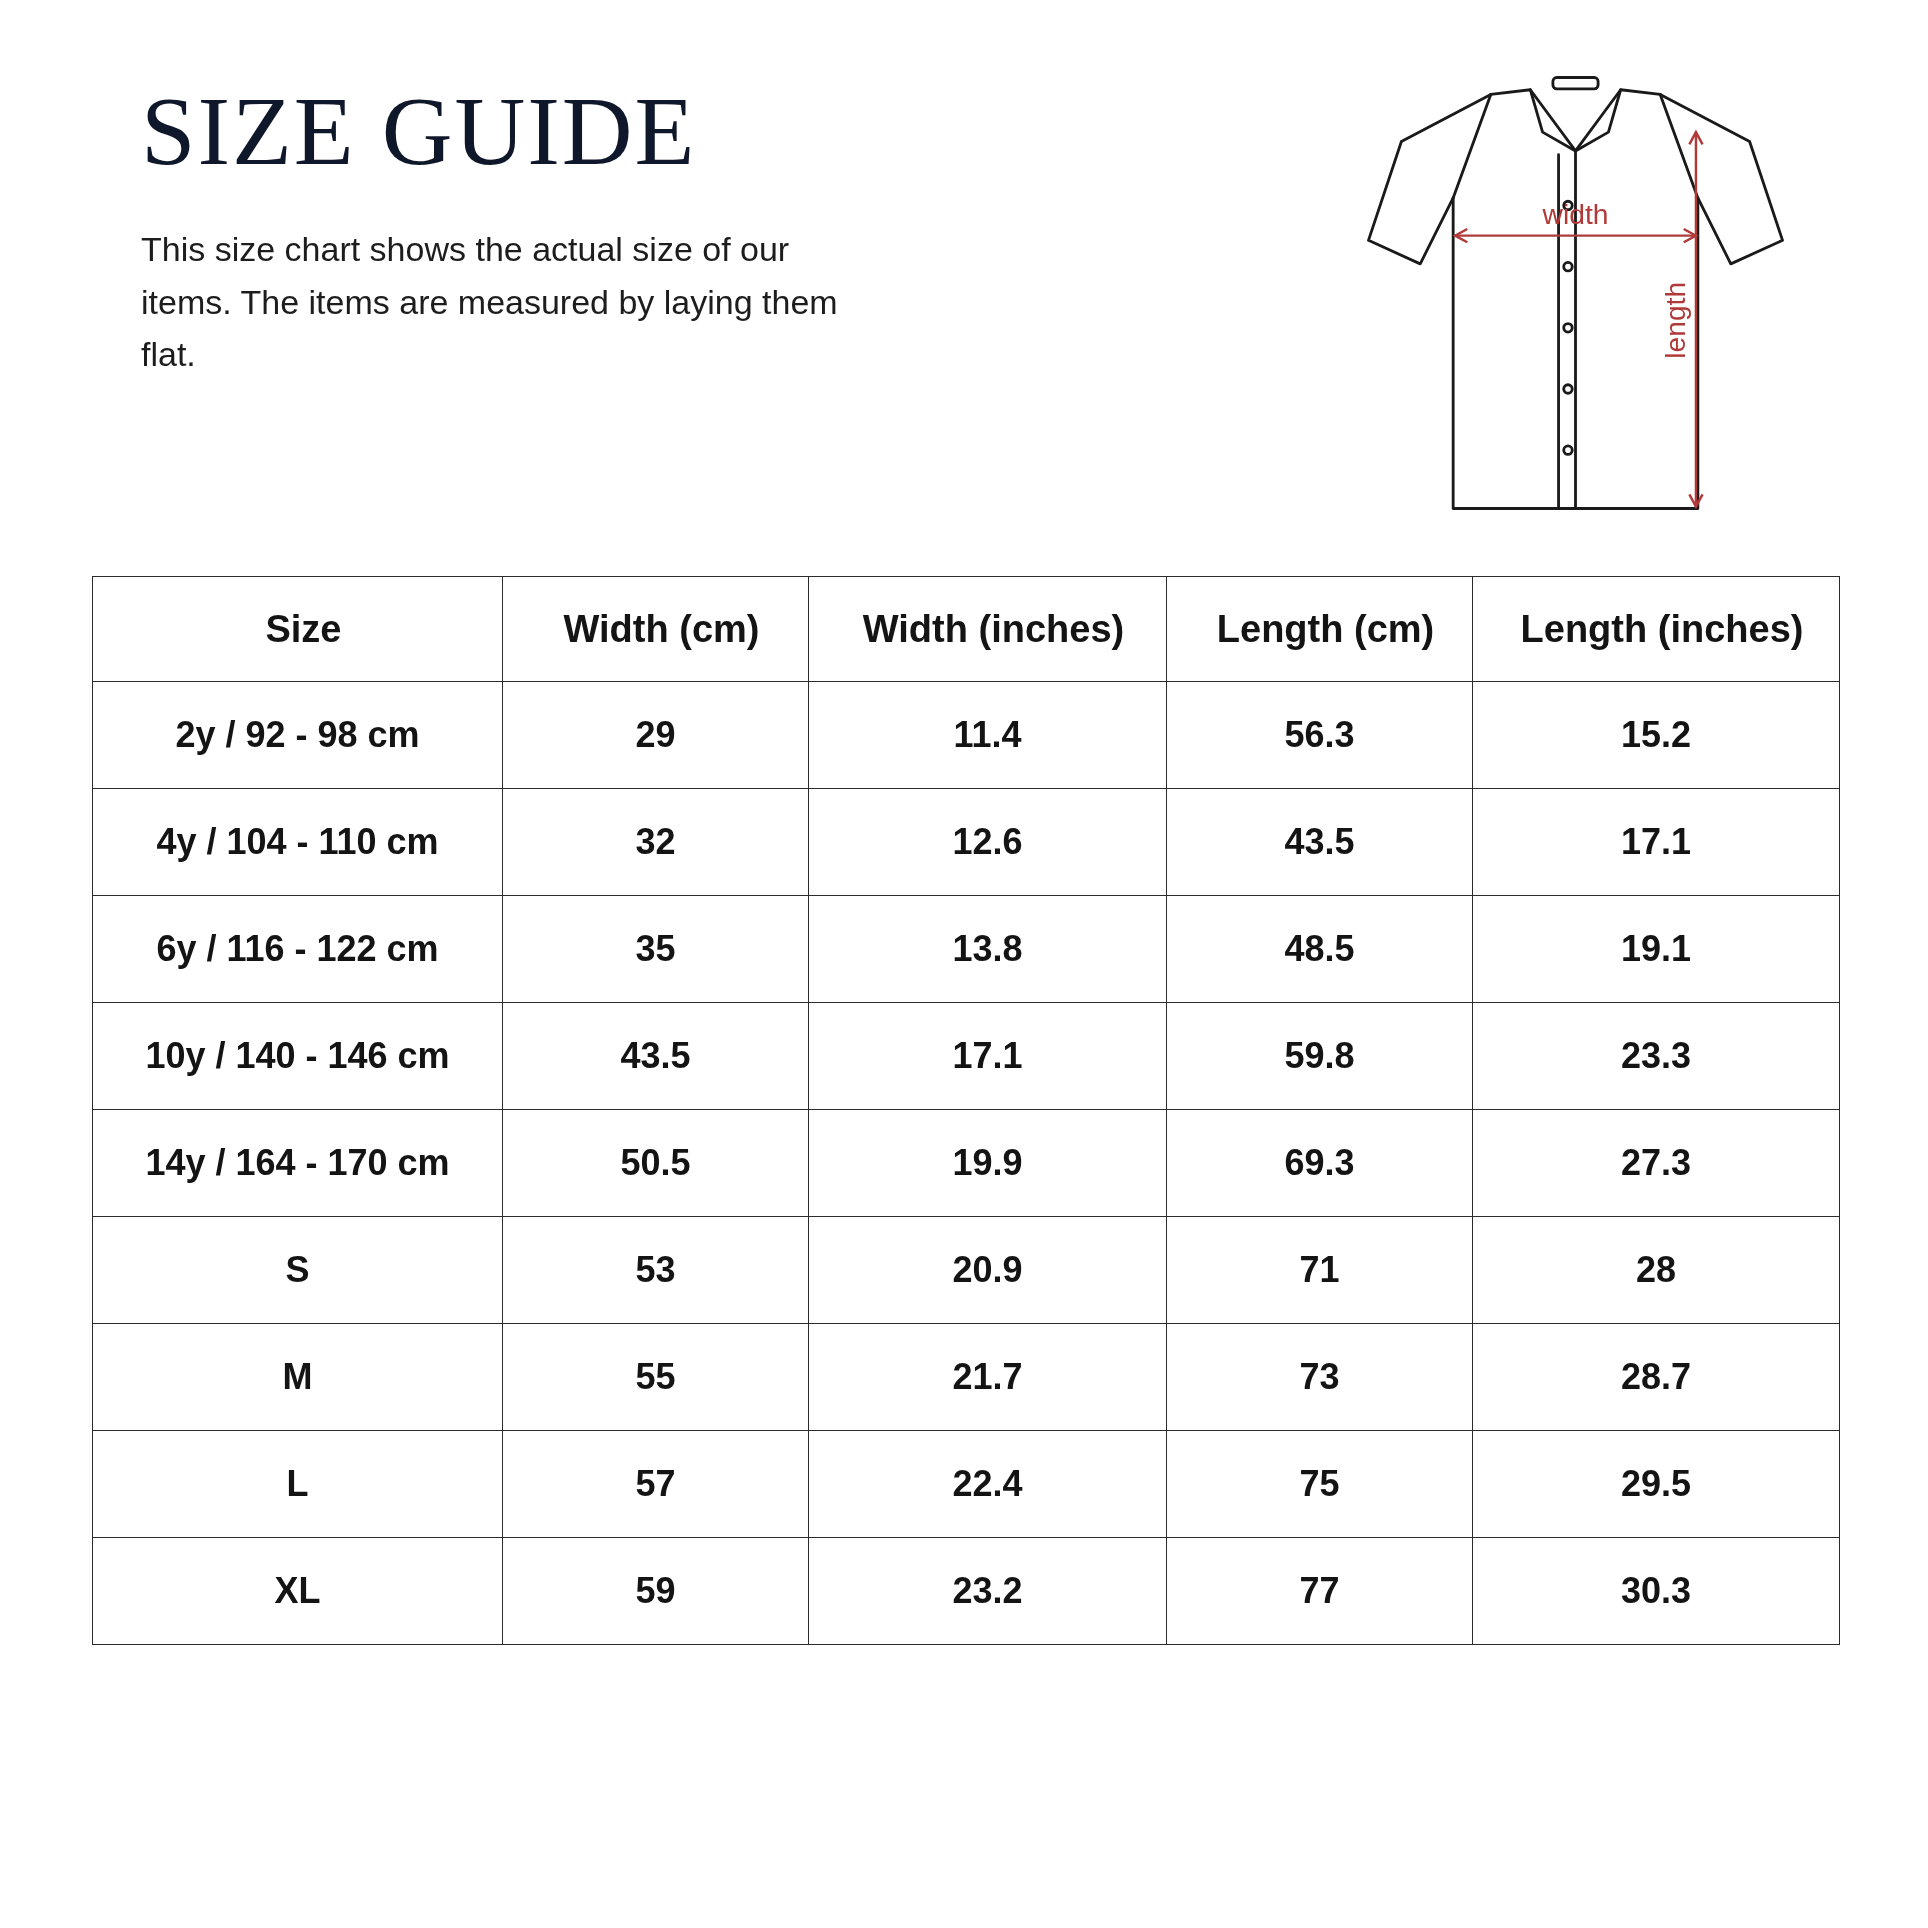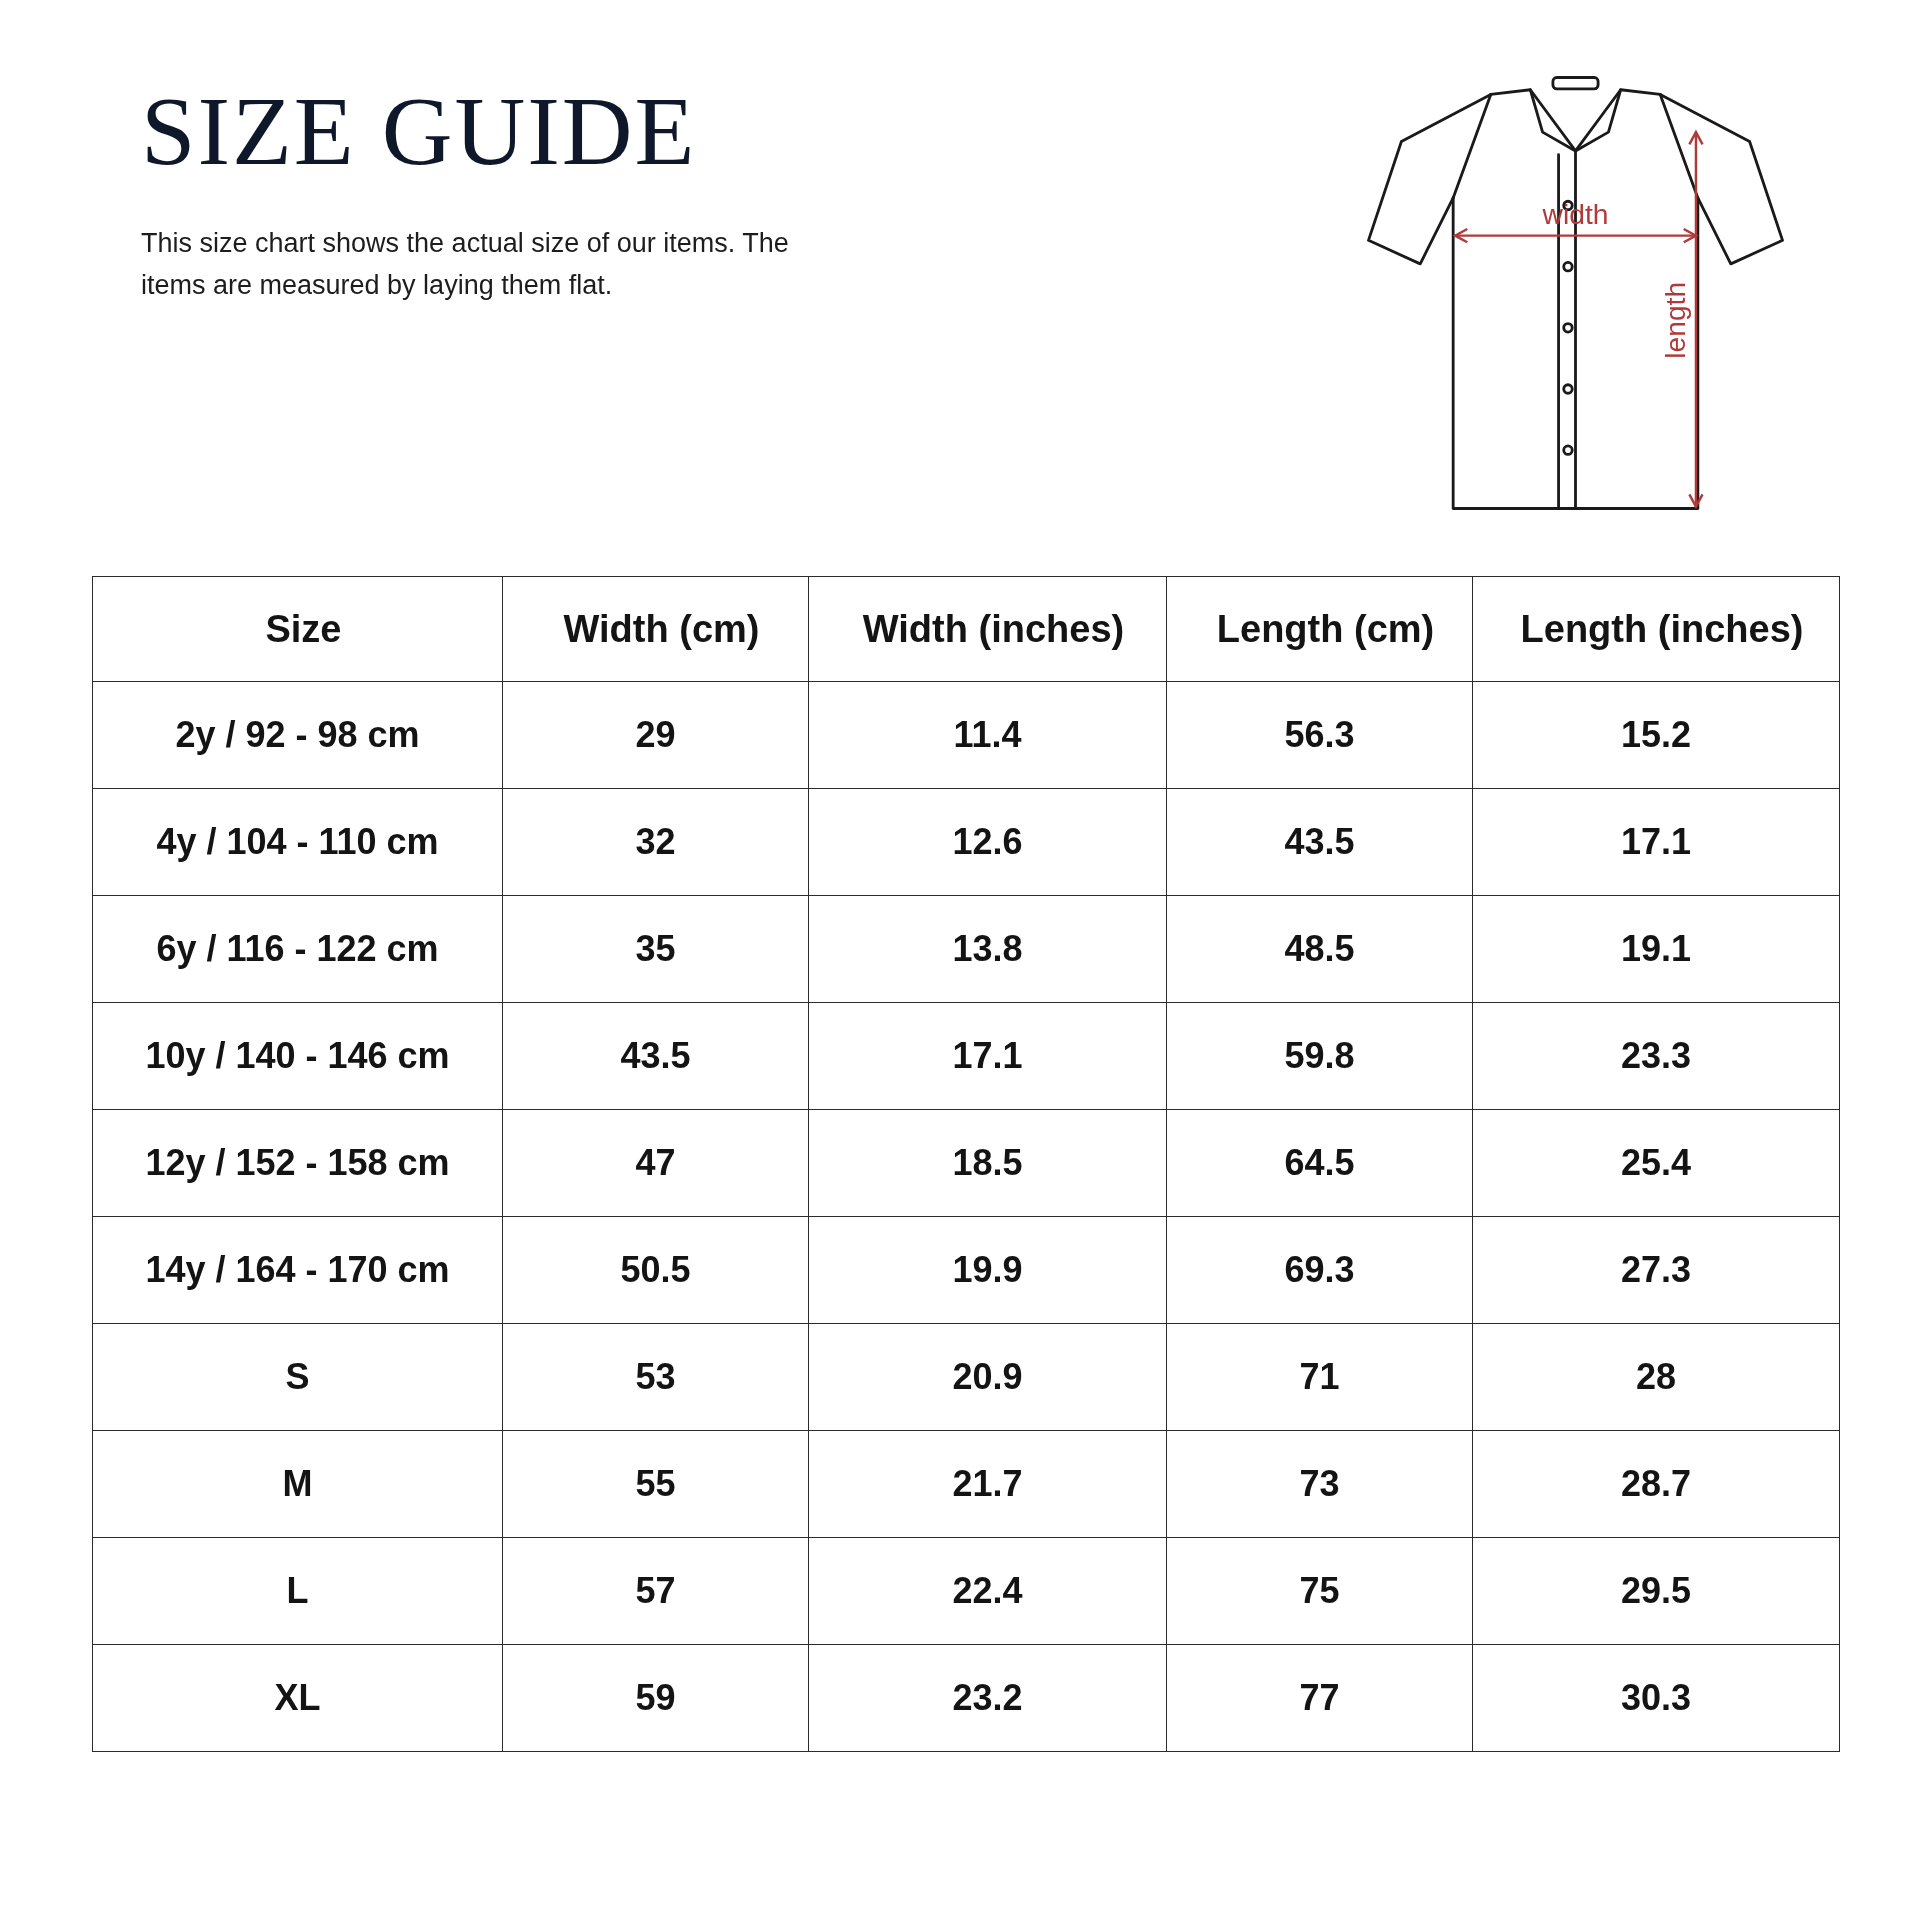--- a/index.html
+++ b/index.html
@@ -35,21 +35,21 @@
     font-size: 98px;
     line-height: 1.05;
     letter-spacing: 1.9px;
     font-weight: 400;
     color: #0f172a;
     margin: 0 0 40px 0;
     white-space: nowrap;
   }
   .intro {
     font-family: "Liberation Sans", sans-serif;
-    font-size: 27px;
+    font-size: 34px;
     line-height: 1.55;
     color: #1d1d1d;
     max-width: 716px;
     font-weight: 400;
   }
 
   
   .illustration {
     position: absolute;
     right: 89px;
@@ -197,27 +197,20 @@
           <td>19.1</td>
         </tr>
         <tr>
           <td>10y / 140 - 146 cm</td>
           <td>43.5</td>
           <td>17.1</td>
           <td>59.8</td>
           <td>23.3</td>
         </tr>
         <tr>
-          <td>12y / 152 - 158 cm</td>
-          <td>47</td>
-          <td>18.5</td>
-          <td>64.5</td>
-          <td>25.4</td>
-        </tr>
-        <tr>
           <td>14y / 164 - 170 cm</td>
           <td>50.5</td>
           <td>19.9</td>
           <td>69.3</td>
           <td>27.3</td>
         </tr>
         <tr>
           <td>S</td>
           <td>53</td>
           <td>20.9</td>

